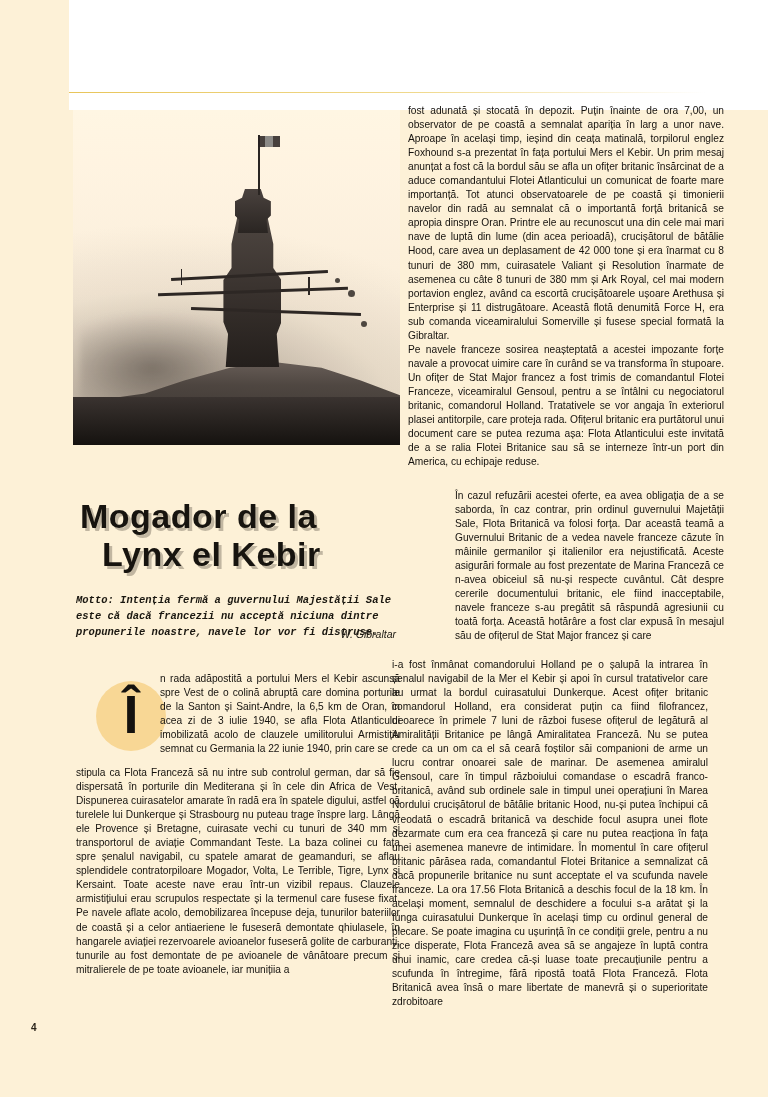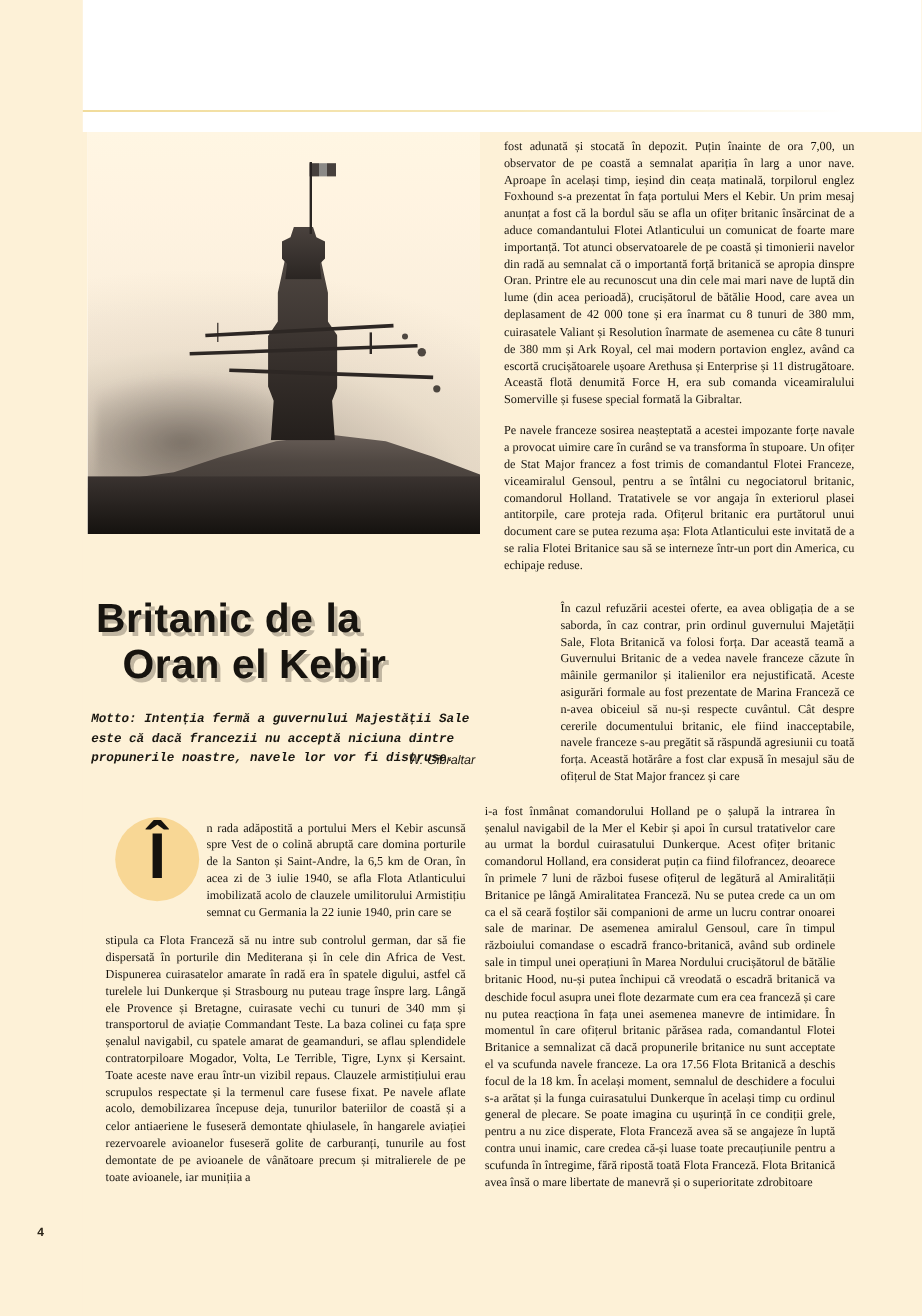--- a/index.html
+++ b/index.html
@@ -131,21 +131,21 @@
 
   
   .col{
     position:absolute;
     font-size:10.2px;
     line-height:14.05px;
     color:#15120e;
     text-align:justify;
     text-justify:inter-word;
   }
-  .col p{margin:12px;font-family:Liberation Serif, serif;}
+  .col p{margin:0;}
 
   
   .right-a{ left:408px; top:104px; width:316px; }
   
   .right-b{ left:455px; top:489px; width:269px; }
   
   .right-c{ left:392px; top:658px; width:316px; }
 
   
   .left-a{ left:160px; top:672px; width:240px; }
@@ -204,22 +204,22 @@
   <div class="yard y2"></div>
   <div class="yard y3"></div>
   <div class="spar s1"></div>
   <div class="spar s2"></div>
   <div class="dot d1"></div>
   <div class="dot d2"></div>
   <div class="dot d3"></div>
 </div>
 
 <div class="headline">
-  <span>Britanic de la</span>
-  <span class="l2">Oran el Kebir</span>
+  <span>Mogador de la</span>
+  <span class="l2">Lynx el Kebir</span>
 </div>
 
 <div class="motto">Motto: Intenția fermă a guvernului Majestății Sale este că dacă francezii nu acceptă niciuna dintre propunerile noastre, navele lor vor fi distruse.</div>
 <div class="motto-attr">W. Gibraltar</div>
 
 <div class="col right-a">
   <p>fost adunată și stocată în depozit. Puțin înainte de ora 7,00, un observator de pe coastă a semnalat apariția în larg a unor nave. Aproape în același timp, ieșind din ceața matinală, torpilorul englez Foxhound s-a prezentat în fața portului Mers el Kebir. Un prim mesaj anunțat a fost că la bordul său se afla un ofițer britanic însărcinat de a aduce comandantului Flotei Atlanticului un comunicat de foarte mare importanță. Tot atunci observatoarele de pe coastă și timonierii navelor din radă au semnalat că o importantă forță britanică se apropia dinspre Oran. Printre ele au recunoscut una din cele mai mari nave de luptă din lume (din acea perioadă), crucișătorul de bătălie Hood, care avea un deplasament de 42 000 tone și era înarmat cu 8 tunuri de 380 mm, cuirasatele Valiant și Resolution înarmate de asemenea cu câte 8 tunuri de 380 mm și Ark Royal, cel mai modern portavion englez, având ca escortă crucișătoarele ușoare Arethusa și Enterprise și 11 distrugătoare. Această flotă denumită Force H, era sub comanda viceamiralului Somerville și fusese special formată la Gibraltar.</p>
   <p>Pe navele franceze sosirea neașteptată a acestei impozante forțe navale a provocat uimire care în curând se va transforma în stupoare. Un ofițer de Stat Major francez a fost trimis de comandantul Flotei Franceze, viceamiralul Gensoul, pentru a se întâlni cu negociatorul britanic, comandorul Holland. Tratativele se vor angaja în exteriorul plasei antitorpile, care proteja rada. Ofițerul britanic era purtătorul unui document care se putea rezuma așa: Flota Atlanticului este invitată de a se ralia Flotei Britanice sau să se interneze într-un port din America, cu echipaje reduse.</p>
 </div>
 

